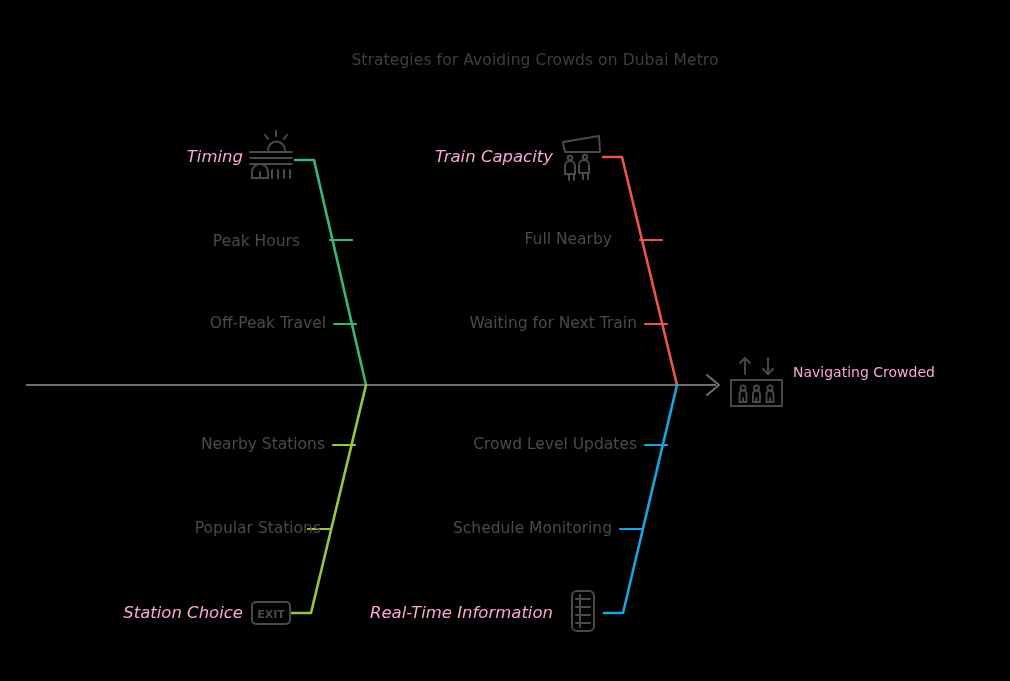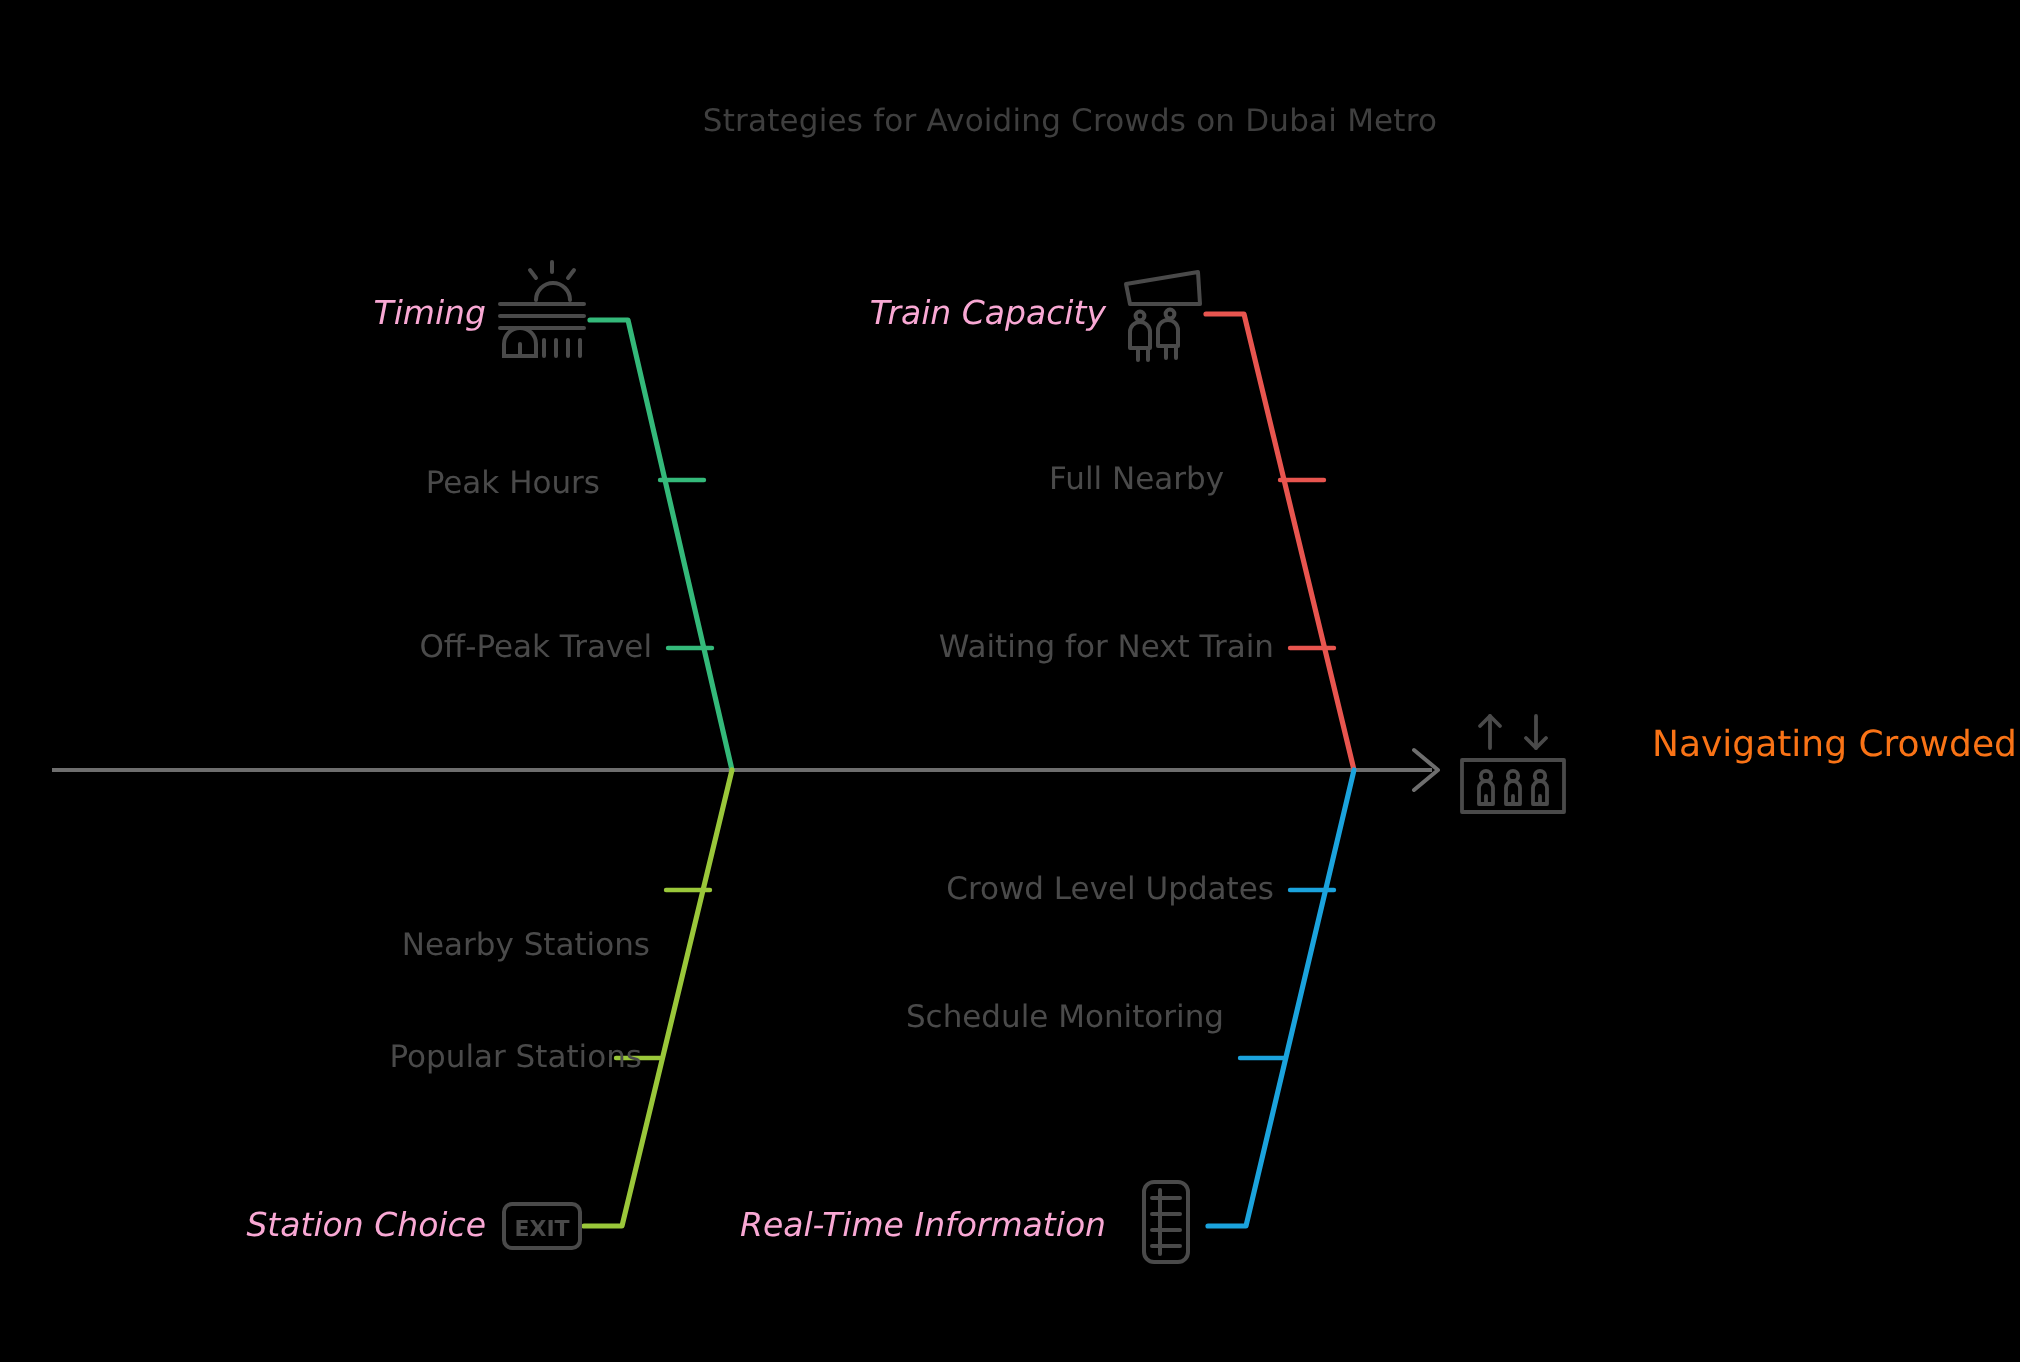--- a/index.html
+++ b/index.html
@@ -42,24 +42,23 @@
   .cat-text {
     font-size: 16.5px;
     color: #f9a8d4;
     font-style: italic;
   }
   .sub-text {
     font-size: 15.5px;
     color: #4a4a4a;
   }
   .head-text {
-    font-size: 18px;
-    color: #f97316;
+    font-size: 14px;
+    color: #f9a8d4;
     line-height: 1.55;
-    margin-left: 33px;
   }
   .anchor-right { transform: translate(-100%, -50%); }
   .anchor-left  { transform: translate(0, -50%); }
   .anchor-mid   { transform: translate(-50%, -50%); }
 </style>
 </head>
 <body>
 
 <div id="canvas">
 
@@ -167,22 +166,22 @@
 
   <div class="lbl cat-text anchor-right" style="left:243px; top:157px;">Timing</div>
   <div class="lbl sub-text anchor-right" style="left:300px; top:242px;">Peak Hours</div>
   <div class="lbl sub-text anchor-right" style="left:326px; top:324px;">Off-Peak Travel</div>
 
   <div class="lbl cat-text anchor-right" style="left:553px; top:157px;">Train Capacity</div>
   <div class="lbl sub-text anchor-right" style="left:612px; top:240px;">Full Nearby</div>
   <div class="lbl sub-text anchor-right" style="left:637px; top:324px;">Waiting for Next Train</div>
 
   <div class="lbl cat-text anchor-right" style="left:243px; top:613px;">Station Choice</div>
-  <div class="lbl sub-text anchor-right" style="left:325px; top:445px;margin-top:28px;">Nearby Stations</div>
+  <div class="lbl sub-text anchor-right" style="left:325px; top:445px;">Nearby Stations</div>
   <div class="lbl sub-text anchor-right" style="left:300px; top:529px;margin-left:21px;">Popular Stations</div>
 
   <div class="lbl cat-text anchor-right" style="left:553px; top:613px;">Real-Time Information</div>
   <div class="lbl sub-text anchor-right" style="left:637px; top:445px;">Crowd Level Updates</div>
-  <div class="lbl sub-text anchor-right" style="left:612px; top:509px;">Schedule Monitoring</div>
+  <div class="lbl sub-text anchor-right" style="left:612px; top:529px;">Schedule Monitoring</div>
 
   <div class="lbl head-text anchor-left" style="left:793px; top:373px;">Navigating Crowded</div>
 
 </div>
 
 </body></html>

